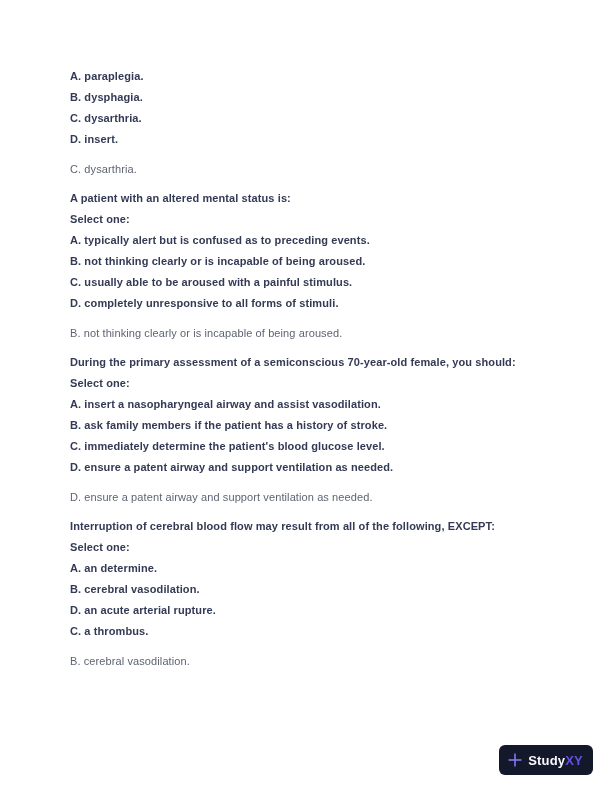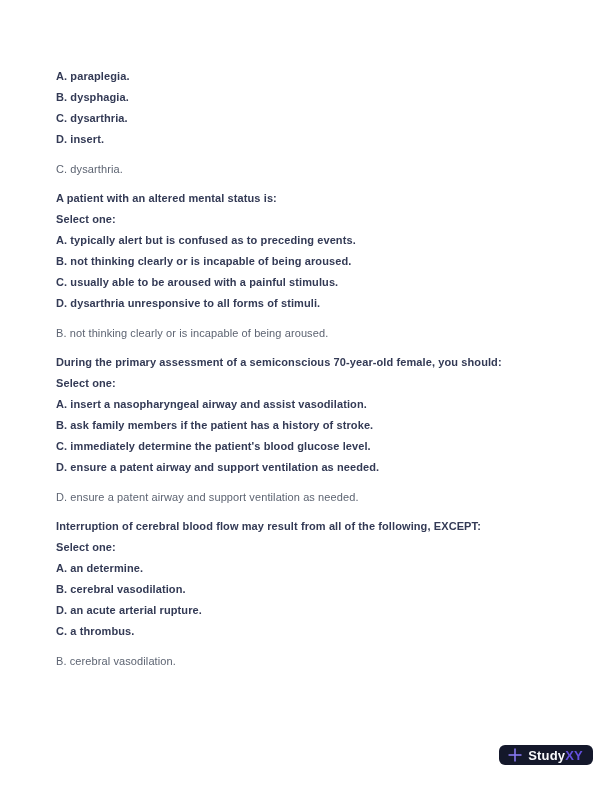--- a/index.html
+++ b/index.html
@@ -14,21 +14,21 @@
   html,body{background:#ffffff;}
   body{
     width:612px;height:792px;
     font-family:"Liberation Sans", sans-serif;
     position:relative;
     overflow:hidden;
   }
   .page{
     position:absolute;inset:0;
     background:#ffffff;
-    padding:66px 70px 0 56px;
+    padding:66px 70px 0 70px;
   }
   .q-line{
     font-size:11px;
     line-height:21px;
     letter-spacing:0.1px;
   }
   .bold{
     font-weight:bold;
     color:var(--question-text,#333a55);
   }
@@ -36,21 +36,21 @@
     margin-top:9px;
     font-weight:normal;
     color:var(--answer-text,#5d6472);
   }
   .qa-block{margin-top:0;}
   .qa-block + .qa-block{margin-top:8px;}
   .brand-badge{
     position:absolute;
     right:19px;
     top:745px;
-    height:20px;
+    height:30px;
     background:var(--badge-background,#14182b);
     border-radius:6px;
     display:flex;
     align-items:center;
     gap:6px;
     padding:0 10px 0 9px;
   }
   .brand-badge .plus-icon{
     display:flex;align-items:center;justify-content:center;
     width:14px;height:14px;
@@ -76,21 +76,21 @@
     <p class="q-line bold">D. insert.</p>
     <p class="q-line answer">C. dysarthria.</p>
   </section>
 
   <section class="qa-block">
     <p class="q-line bold">A patient with an altered mental status is:</p>
     <p class="q-line bold">Select one:</p>
     <p class="q-line bold">A. typically alert but is confused as to preceding events.</p>
     <p class="q-line bold">B. not thinking clearly or is incapable of being aroused.</p>
     <p class="q-line bold">C. usually able to be aroused with a painful stimulus.</p>
-    <p class="q-line bold">D. dysarthria unresponsive to all forms of stimuli.</p>
+    <p class="q-line bold">D. completely unresponsive to all forms of stimuli.</p>
     <p class="q-line answer">B. not thinking clearly or is incapable of being aroused.</p>
   </section>
 
   <section class="qa-block">
     <p class="q-line bold">During the primary assessment of a semiconscious 70-year-old female, you should:</p>
     <p class="q-line bold">Select one:</p>
     <p class="q-line bold">A. insert a nasopharyngeal airway and assist vasodilation.</p>
     <p class="q-line bold">B. ask family members if the patient has a history of stroke.</p>
     <p class="q-line bold">C. immediately determine the patient's blood glucose level.</p>
     <p class="q-line bold">D. ensure a patent airway and support ventilation as needed.</p>

